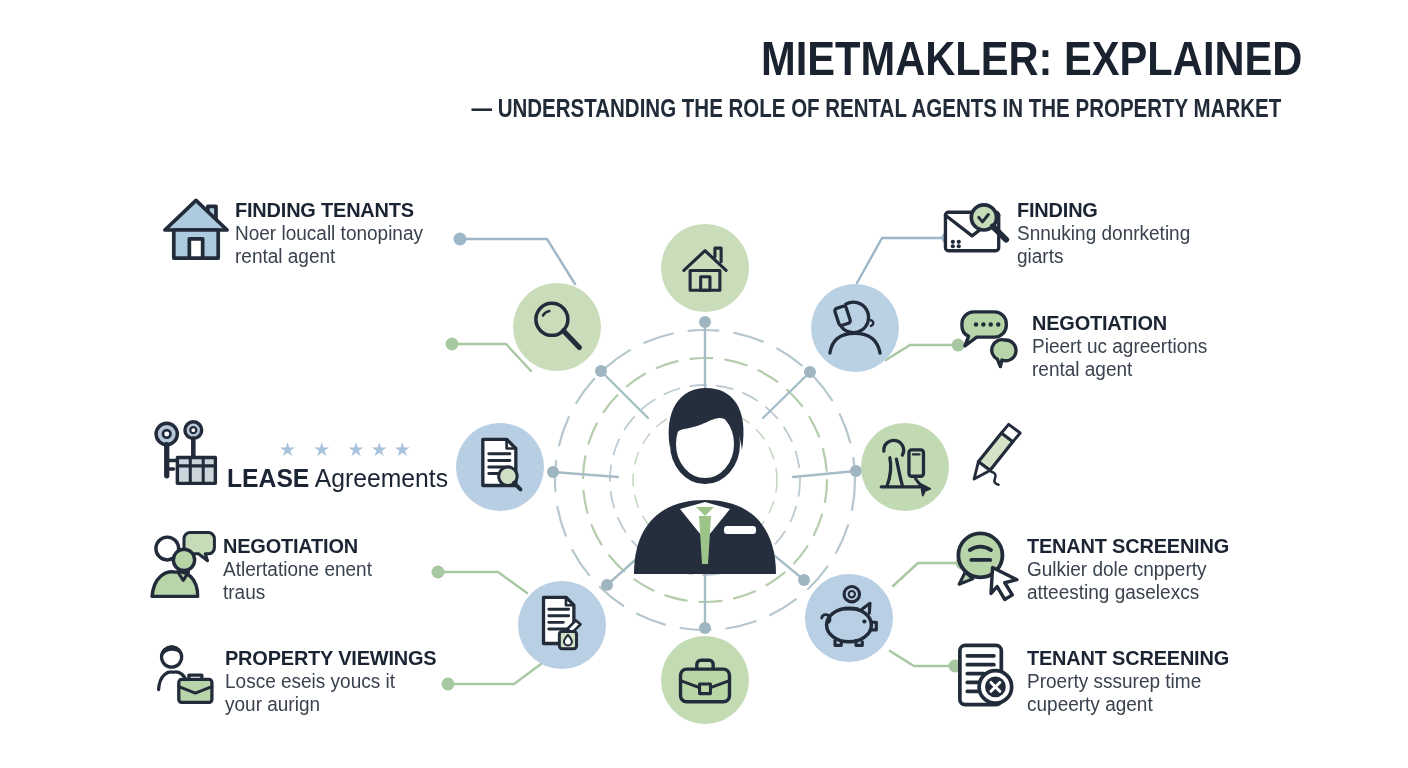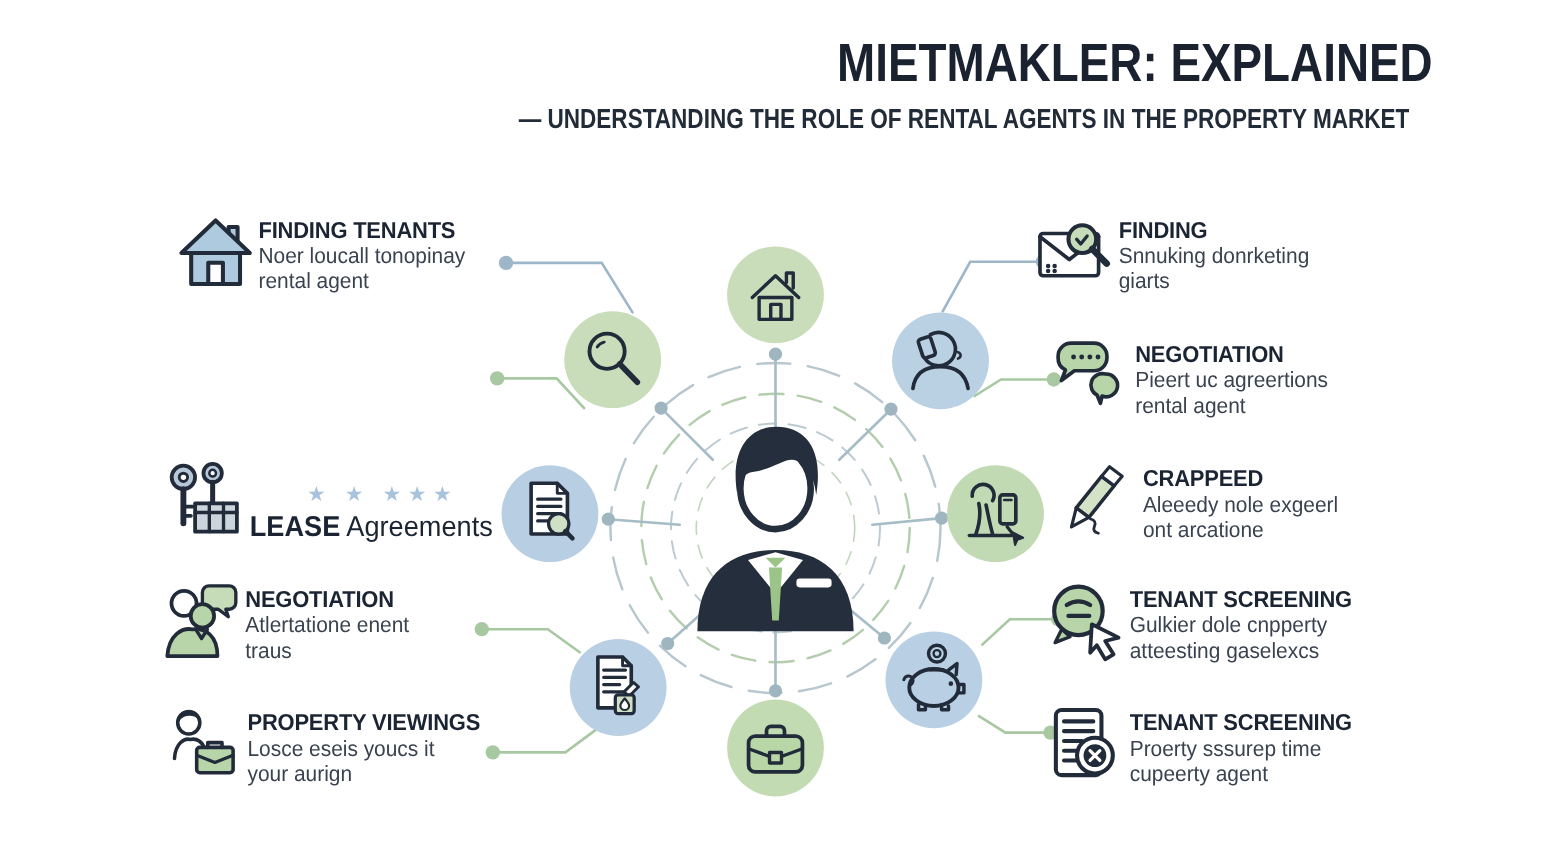--- a/index.html
+++ b/index.html
@@ -220,25 +220,20 @@
 
   <div class="item" style="left:962px;top:418px;">
     <div class="item-icon">
       <svg width="72" height="72" viewBox="0 0 100 100" fill="none" stroke="#222b3a" stroke-linejoin="round" stroke-linecap="round">
         <polygon points="20,58 52,18 68,30 36,70" fill="#d4e2c8" stroke-width="4.5"></polygon>
         <polygon points="52,18 62,6 78,18 68,30" fill="#ffffff" stroke-width="4"></polygon>
         <polygon points="20,58 36,70 14,82" fill="#ffffff" stroke-width="4"></polygon>
         <path d="M38,72 q8,2 5,9 t5,9" stroke-width="3.5"></path>
       </svg>
     </div>
-    <div class="item-text">
-      <div class="item-title">CRAPPEED</div>
-      <div class="item-desc">Aleeedy nole exgeerl</div>
-      <div class="item-desc">ont arcatione</div>
-    </div>
   </div>
 
   <div class="item" style="left:950px;top:528px;">
     <div class="item-icon">
       <svg width="76" height="76" viewBox="0 0 100 100" fill="none" stroke="#222b3a" stroke-linejoin="round" stroke-linecap="round">
         <circle cx="40" cy="36" r="29" fill="#b7d5a8" stroke-width="5"></circle>
         <path d="M20,58 l-8,16 18,-7 z" fill="#b7d5a8" stroke-width="4"></path>
         <path d="M26,29 q14,-9 28,0 M28,42 h25" stroke-width="5"></path>
         <polygon points="56,52 88,68 72,72 82,88 72,94 62,77 54,86" fill="#ffffff" stroke-width="4.5"></polygon>
       </svg>

